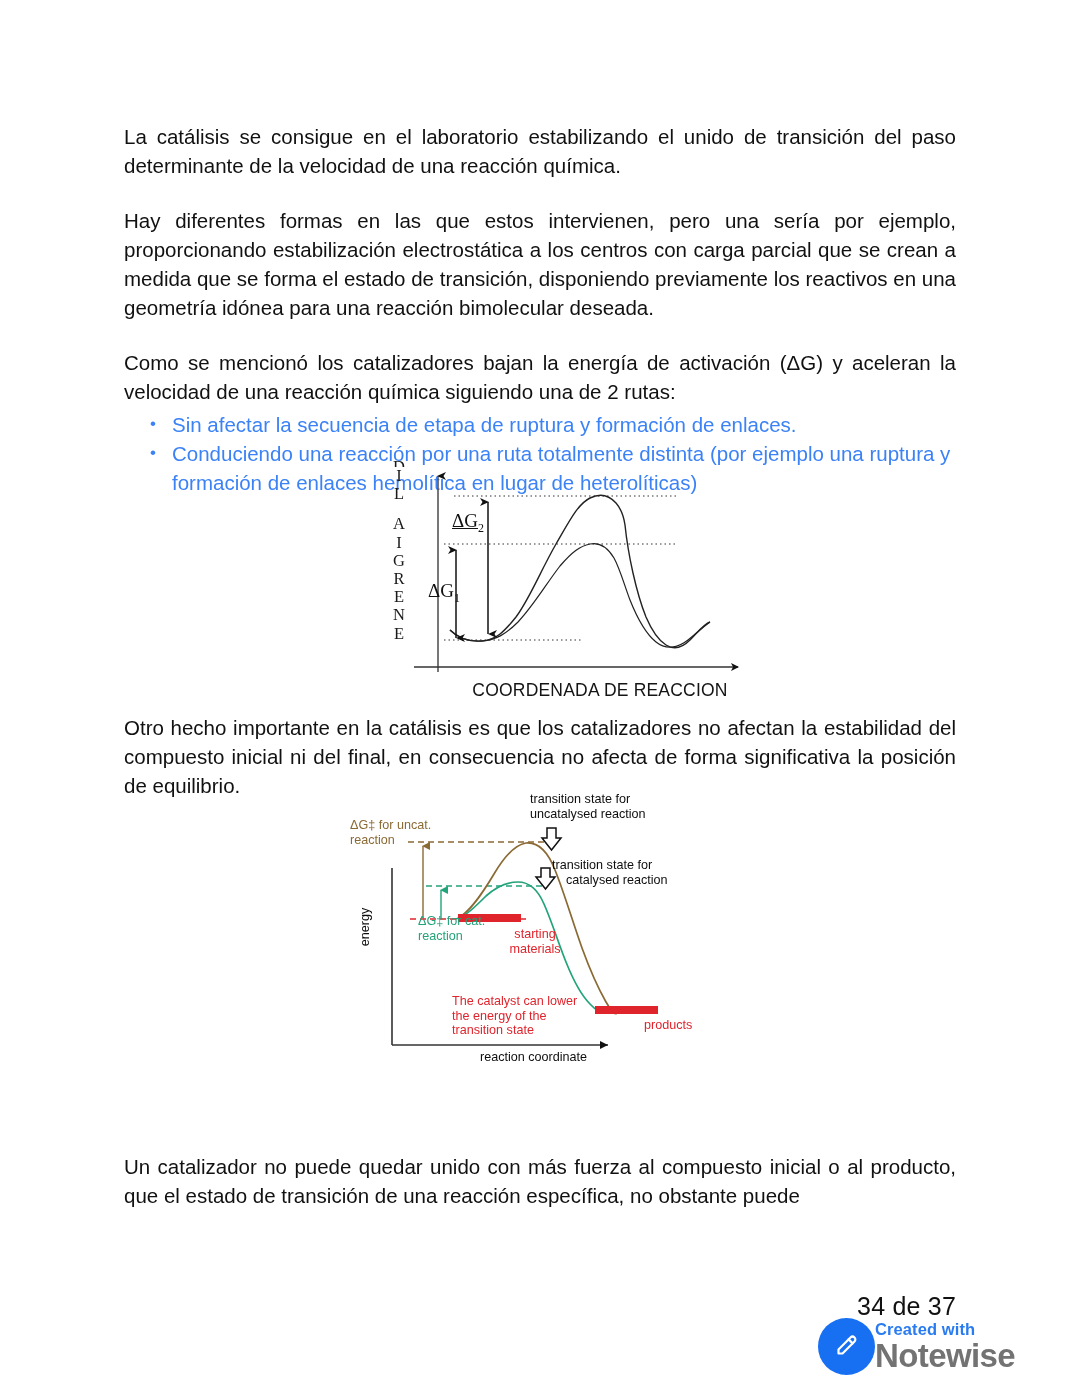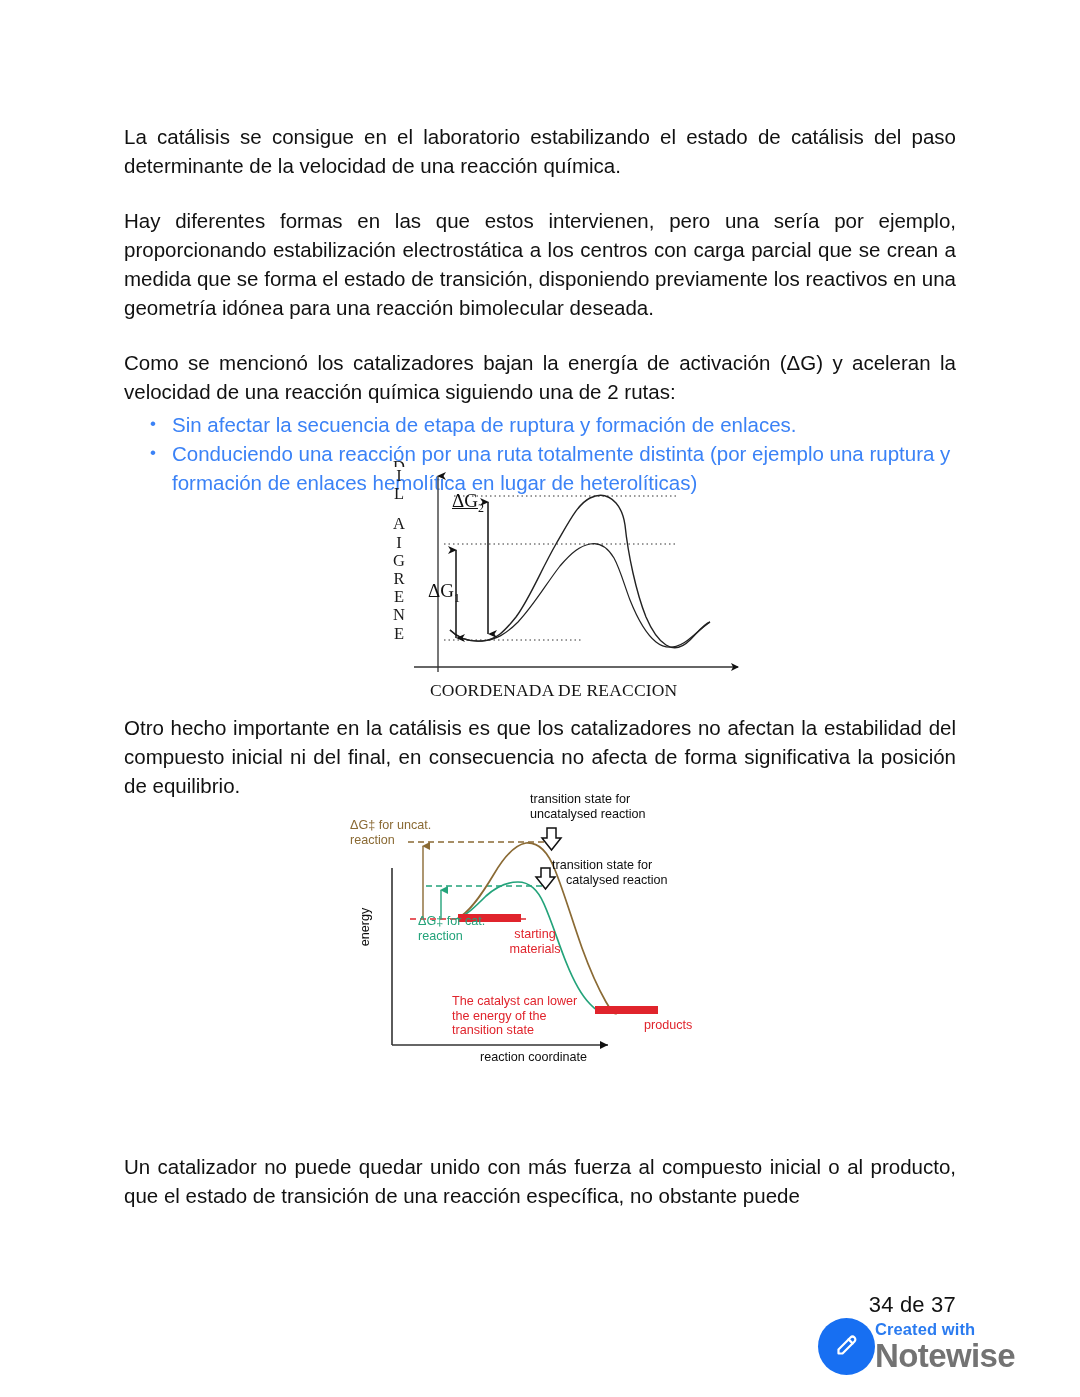--- a/index.html
+++ b/index.html
@@ -87,35 +87,35 @@
     overflow: hidden;
     line-height: 18.2px;
   }
   .fig1-vaxis-letters span.gap { height: 12px; }
 
   .fig1-xlabel {
     position: absolute;
     left: 52px;
     top: 218px;
     width: 340px;
-    text-align: left;
-    font-family: Liberation Serif, serif;
+    text-align: center;
+    font-family: Liberation Sans, sans-serif;
     font-size: 17.5px;
     letter-spacing: 0.2px;
     color: #141414;
   }
   .fig1-gsub {
     position: absolute;
     font-family: "Liberation Serif", serif;
     font-size: 19px;
     color: #111;
     white-space: nowrap;
   }
   .fig1-gsub sub { font-size: 12px; }
-  #fig1-dg2-label { left: 74px; top: 28px; text-decoration: underline; }
+  #fig1-dg2-label { left: 74px; top: 48px; text-decoration: underline; }
   #fig1-dg1-label { left: 50px; top: 118px; }
 
   
   .fig2-wrap {
     position: absolute;
     left: 340px;
     top: 790px;
     width: 400px;
     height: 290px;
   }
@@ -148,21 +148,21 @@
     transform-origin: center center;
     font-size: 12.6px;
     color: #0e0e0e;
   }
 
   
   .footer-page {
     position: absolute;
     right: 124px;
     top: 1292px;
-    font-size: 22px;
+    font-size: 25px;
     color: #111;
     letter-spacing: 0.2px;
     text-align: right;
   }
   .brand {
     position: absolute;
     left: 818px;
     top: 1318px;
     display: flex;
     align-items: center;
@@ -191,21 +191,21 @@
     letter-spacing: -0.6px;
   }
 </style>
 </head>
 <body>
 
 <div class="page">
 
   <div class="content">
 
-    <p class="body-par justify">La catálisis se consigue en el laboratorio estabilizando el estado de catálisis del paso determinante de la velocidad de una reacción química.</p>
+    <p class="body-par justify">La catálisis se consigue en el laboratorio estabilizando el unido de transición del paso determinante de la velocidad de una reacción química.</p>
 
     <p class="body-par justify">Hay diferentes formas en las que estos intervienen, pero una sería por ejemplo, proporcionando estabilización electrostática a los centros con carga parcial que se crean a medida que se forma el estado de transición, disponiendo previamente los reactivos en una geometría idónea para una reacción bimolecular deseada.</p>
 
     <p class="body-par justify tight">Como se mencionó los catalizadores bajan la energía de activación (ΔG) y aceleran la velocidad de una reacción química siguiendo una de 2  rutas:</p>
 
     <ul class="bullets">
       <li>Sin afectar la secuencia de etapa de ruptura y formación de enlaces.</li>
       <li>Conduciendo una reacción por una ruta totalmente distinta (por ejemplo una ruptura y formación de enlaces hemolítica en lugar de heterolíticas)</li>
     </ul>
   </div>

